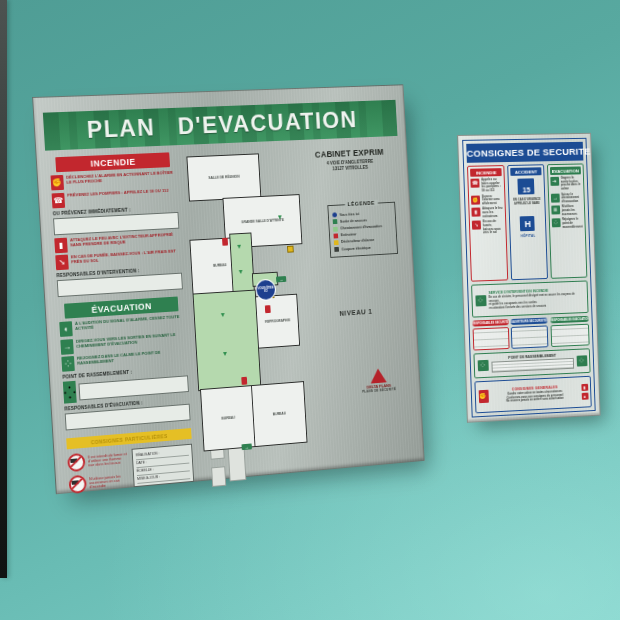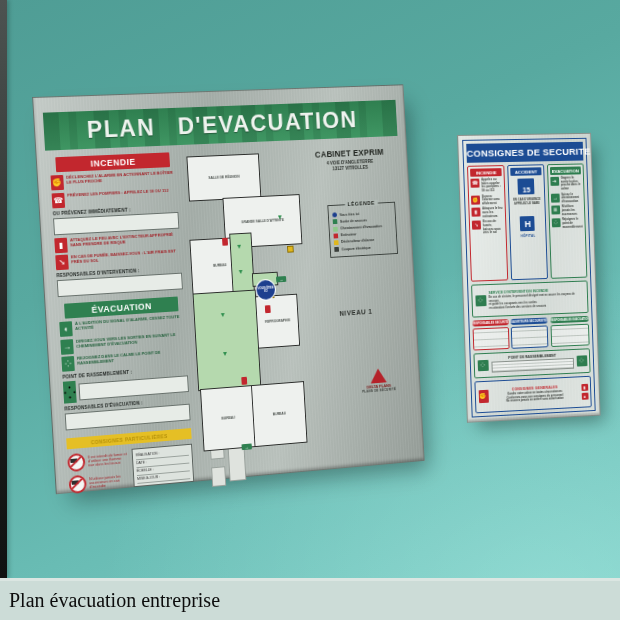--- a/index.html
+++ b/index.html
@@ -449,16 +449,13 @@
           <div class="gen-line">Ne revenez jamais en arrière sans autorisation</div>
         </div>
         <div class="gen-ic-r">
           <div>▮</div>
           <div>▲</div>
         </div>
       </div>
     </div>
   </div>
 
-  <div class="caption-bar">
-    <div class="caption-text">Plan évacuation entreprise</div>
-  </div>
 </div>
 
 </body></html>

